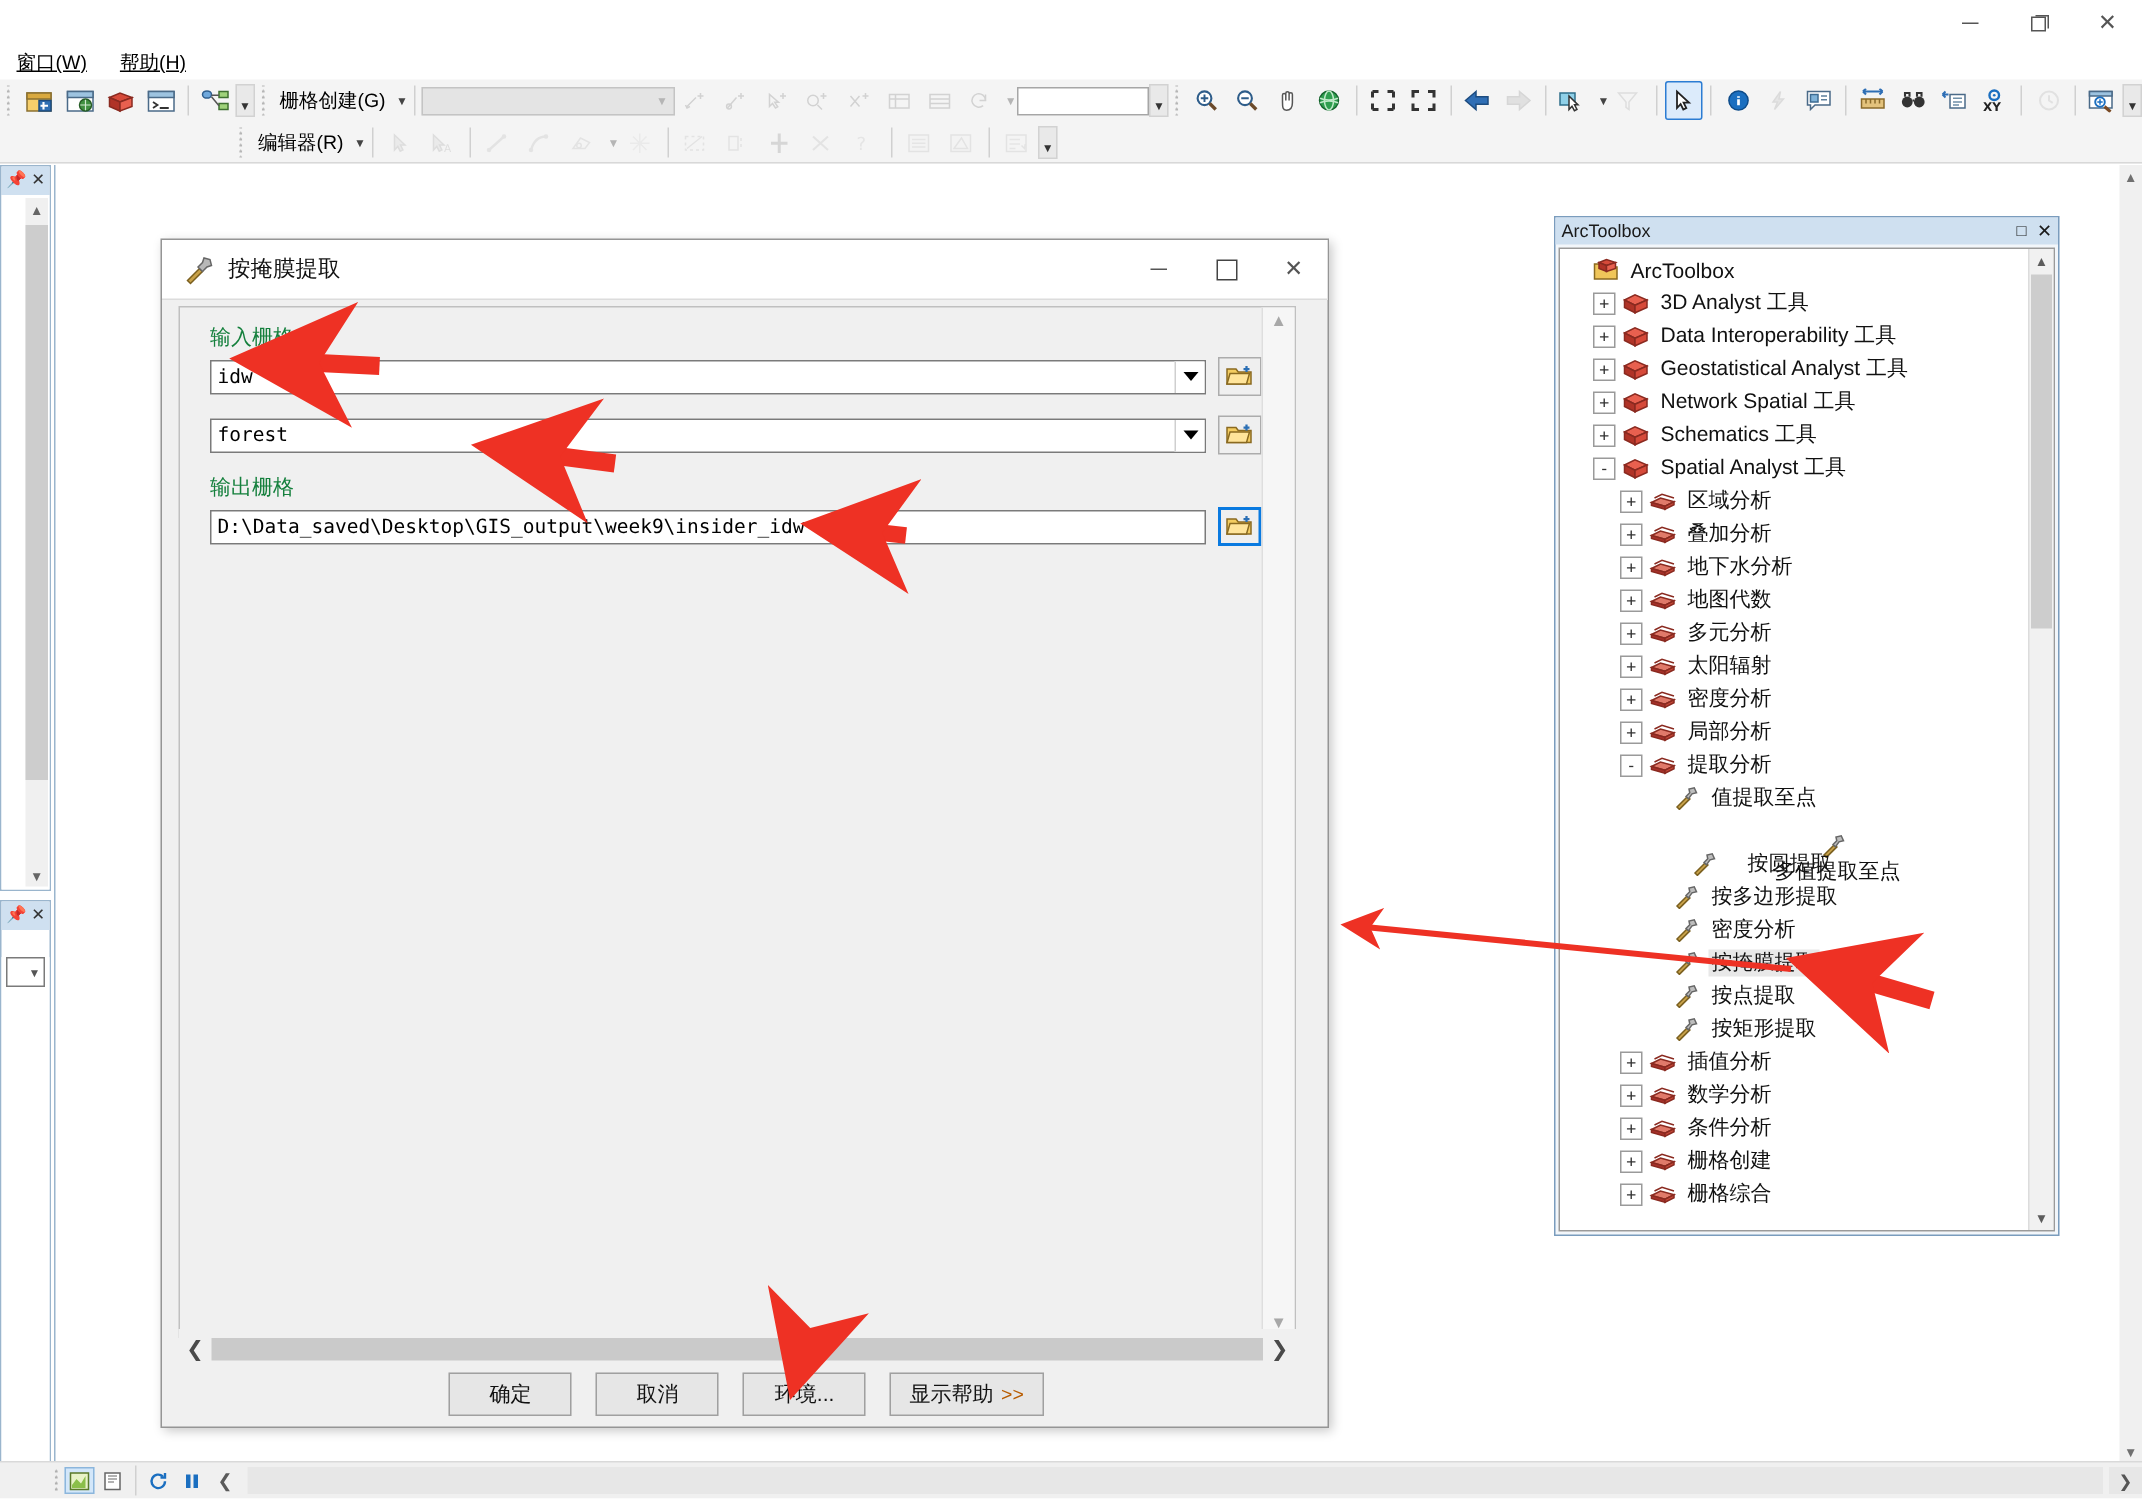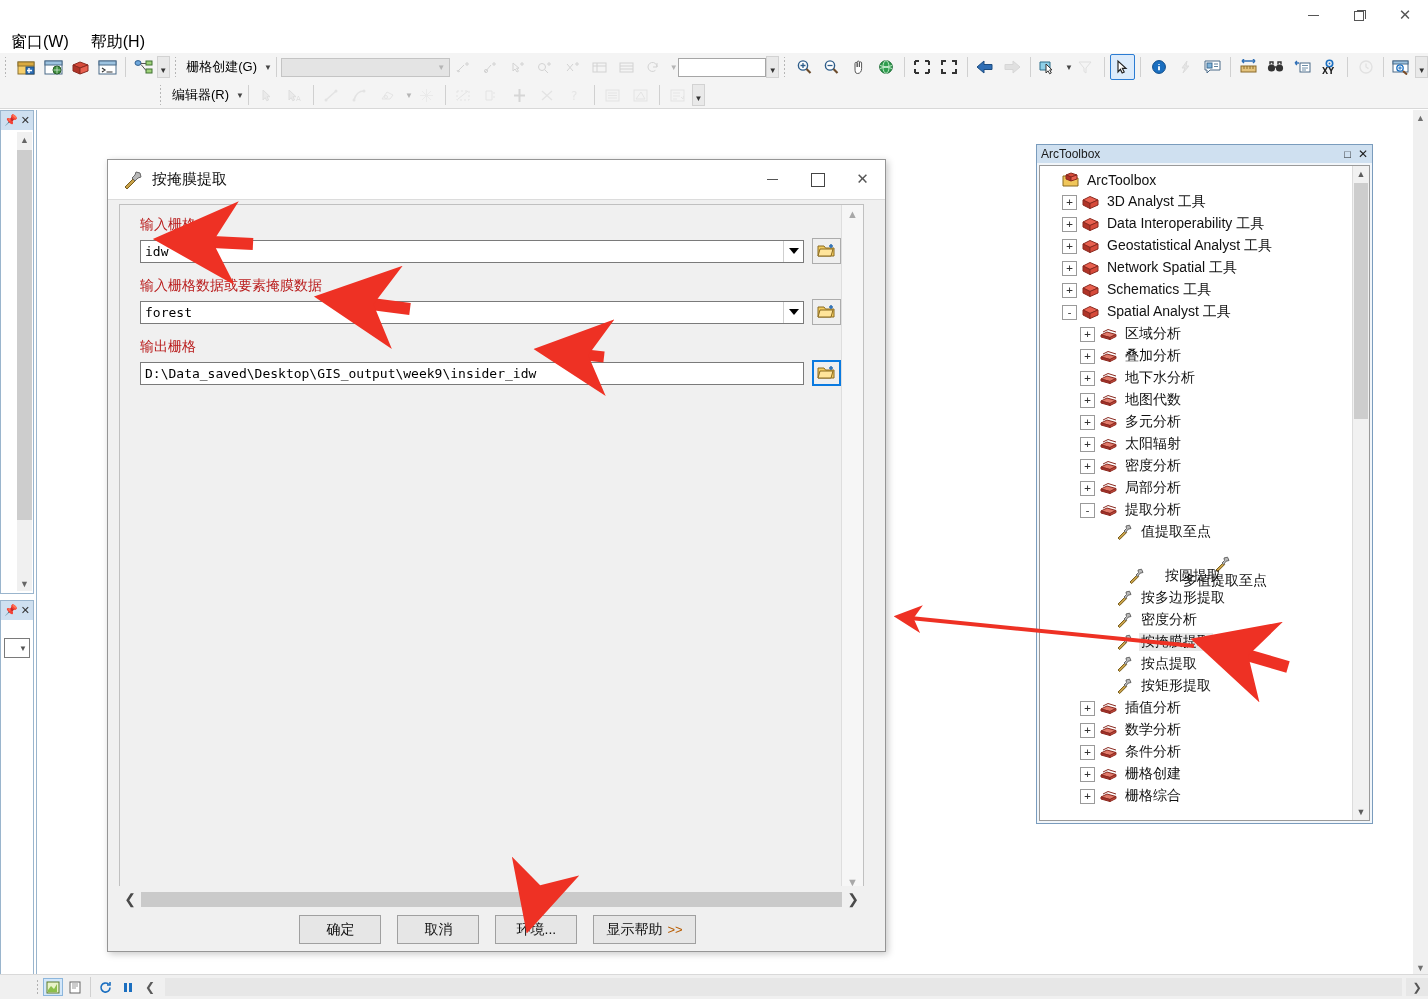--- a/index.html
+++ b/index.html
@@ -15,21 +15,21 @@
   .win-btns{position:absolute;right:0;top:0;height:31px;display:flex;}
   .win-btn{width:46px;height:31px;display:flex;align-items:center;justify-content:center;color:#5a5a5a;font-size:15px;}
   .glyph-min{display:block;width:11px;height:1px;background:#555;}
   .glyph-restore{display:block;position:relative;width:11px;height:11px;}
   .glyph-restore:before{content:"";position:absolute;left:0;bottom:0;width:8px;height:8px;border:1px solid #555;}
   .glyph-restore:after{content:"";position:absolute;left:3px;top:0;width:8px;height:8px;border:1px solid #555;border-bottom:none;border-left:none;}
   .glyph-x{font-size:15px;line-height:1;color:#555;font-family:"DejaVu Sans",sans-serif;}
 
   
   .menubar{position:absolute;left:0;top:31px;width:1428px;height:22px;background:#fff;display:flex;align-items:center;}
-  .menu-item{padding:2px 11px;font-size:16px;color:#000;}
+  .menu-item{padding:2px 11px;font-size:13px;color:#000;text-decoration:underline;}
 
   
   .toolbar-area{position:absolute;left:0;top:53px;width:1428px;height:55px;background:#f4f4f4;border-bottom:1px solid #d8d8d8;}
   .tb-row{position:absolute;left:0;height:28px;width:1428px;display:flex;align-items:center;}
   .tb-row.r1{top:0;}
   .tb-row.r2{top:28px;align-items:center;}
   .grip{width:7px;height:20px;margin:0 3px;background-image:radial-gradient(circle,#b6b6b6 1px,transparent 1px);background-size:3px 4px;background-position:1px 2px;background-repeat:repeat-y;}
   .tbsep{width:1px;height:20px;background:#d0d0d0;margin:0 4px;}
   .tbi{width:24px;height:24px;margin:0 1px;display:flex;align-items:center;justify-content:center;border:1px solid transparent;border-radius:2px;position:relative;}
   .tbi.sel{background:#dcebfb;border:1px solid #2b7cd3;}
@@ -81,21 +81,21 @@
 
   
   .dlg{position:absolute;left:107px;top:159px;width:779px;height:793px;background:#f0f0f0;border:1px solid #959595;box-shadow:2px 2px 7px rgba(0,0,0,.22);box-sizing:border-box;}
   .dlg-title{height:40px;background:#fff;border-bottom:1px solid #dcdcdc;display:flex;align-items:center;padding-left:14px;box-sizing:border-box;}
   .dlg-title .tool-ico{width:22px;height:20px;margin-right:8px;}
   .dlg-title .txt{font-size:15px;color:#111;}
   .dlg-title .btns{margin-left:auto;display:flex;height:40px;}
   .dlg-title .db{width:45px;height:40px;display:flex;align-items:center;justify-content:center;color:#444;}
   .dlg-body{position:absolute;left:11px;top:44px;width:745px;height:688px;background:#f0f0f0;border:1px solid #c0c0c0;box-sizing:border-box;}
   .dlg-scroll-in{position:absolute;left:0;top:0;right:22px;bottom:0;padding:11px 0 0 20px;box-sizing:border-box;}
-  .field-label{font-size:14px;color:#b91c1c;margin:0 0 4px 0;}
+  .field-label{font-size:14px;color:#15803d;margin:0 0 4px 0;}
   .field-row{display:flex;align-items:center;margin-bottom:13px;}
   .inp{height:23px;background:#fff;border:1px solid #7a7a7a;box-sizing:border-box;display:flex;align-items:center;}
   .inp .val{flex:1;font-family:"DejaVu Sans Mono","Liberation Mono",monospace;font-size:13px;color:#000;padding:0 4px;white-space:nowrap;overflow:hidden;}
   .inp .ddbtn{width:19px;height:21px;border-left:1px solid #cfcfcf;background:#fff;display:flex;align-items:center;justify-content:center;flex:none;}
   .inp .ddbtn .tri{width:0;height:0;border-left:5px solid transparent;border-right:5px solid transparent;border-top:6px solid #000;}
   .browse{width:29px;height:26px;margin-left:8px;background:#efefef;border:1px solid #acacac;display:flex;align-items:center;justify-content:center;box-sizing:border-box;flex:none;}
   .browse.focus{border:2px solid #0a7ae0;}
   .dlg-inner-vsb{position:absolute;right:0;top:0;bottom:0;width:21px;background:#f6f6f6;border-left:1px solid #dedede;}
   .dlg-inner-vsb .up,.dlg-inner-vsb .dn{height:18px;display:flex;align-items:center;justify-content:center;font-size:11px;color:#a8a8a8;}
   .dlg-hsb{position:absolute;left:11px;top:726px;width:745px;height:26px;background:#f0f0f0;display:flex;align-items:center;box-sizing:border-box;}
@@ -819,21 +819,20 @@
         </div>
         <div class="browse">
           <svg width="19" height="16" viewBox="0 0 19 16">
               <path d="M1 3h6l1.5 2H17v8H1z" fill="#f3cc60" stroke="#8a6a20"></path>
               <path d="M3 6h13l-2 7H1z" fill="#ffe49a" stroke="#8a6a20"></path>
               <path d="M14 1v4M12 3h4" stroke="#2b6fb5" stroke-width="1.5"></path>
             </svg>
         </div>
       </div>
 
-      <div class="field-label">输入栅格数据或要素掩膜数据</div>
       <div class="field-row">
         <div class="inp" style="width:684px;">
           <span class="val">forest</span>
           <span class="ddbtn">
               <i class="tri"></i>
             </span>
         </div>
         <div class="browse">
           <svg width="19" height="16" viewBox="0 0 19 16">
               <path d="M1 3h6l1.5 2H17v8H1z" fill="#f3cc60" stroke="#8a6a20"></path>

